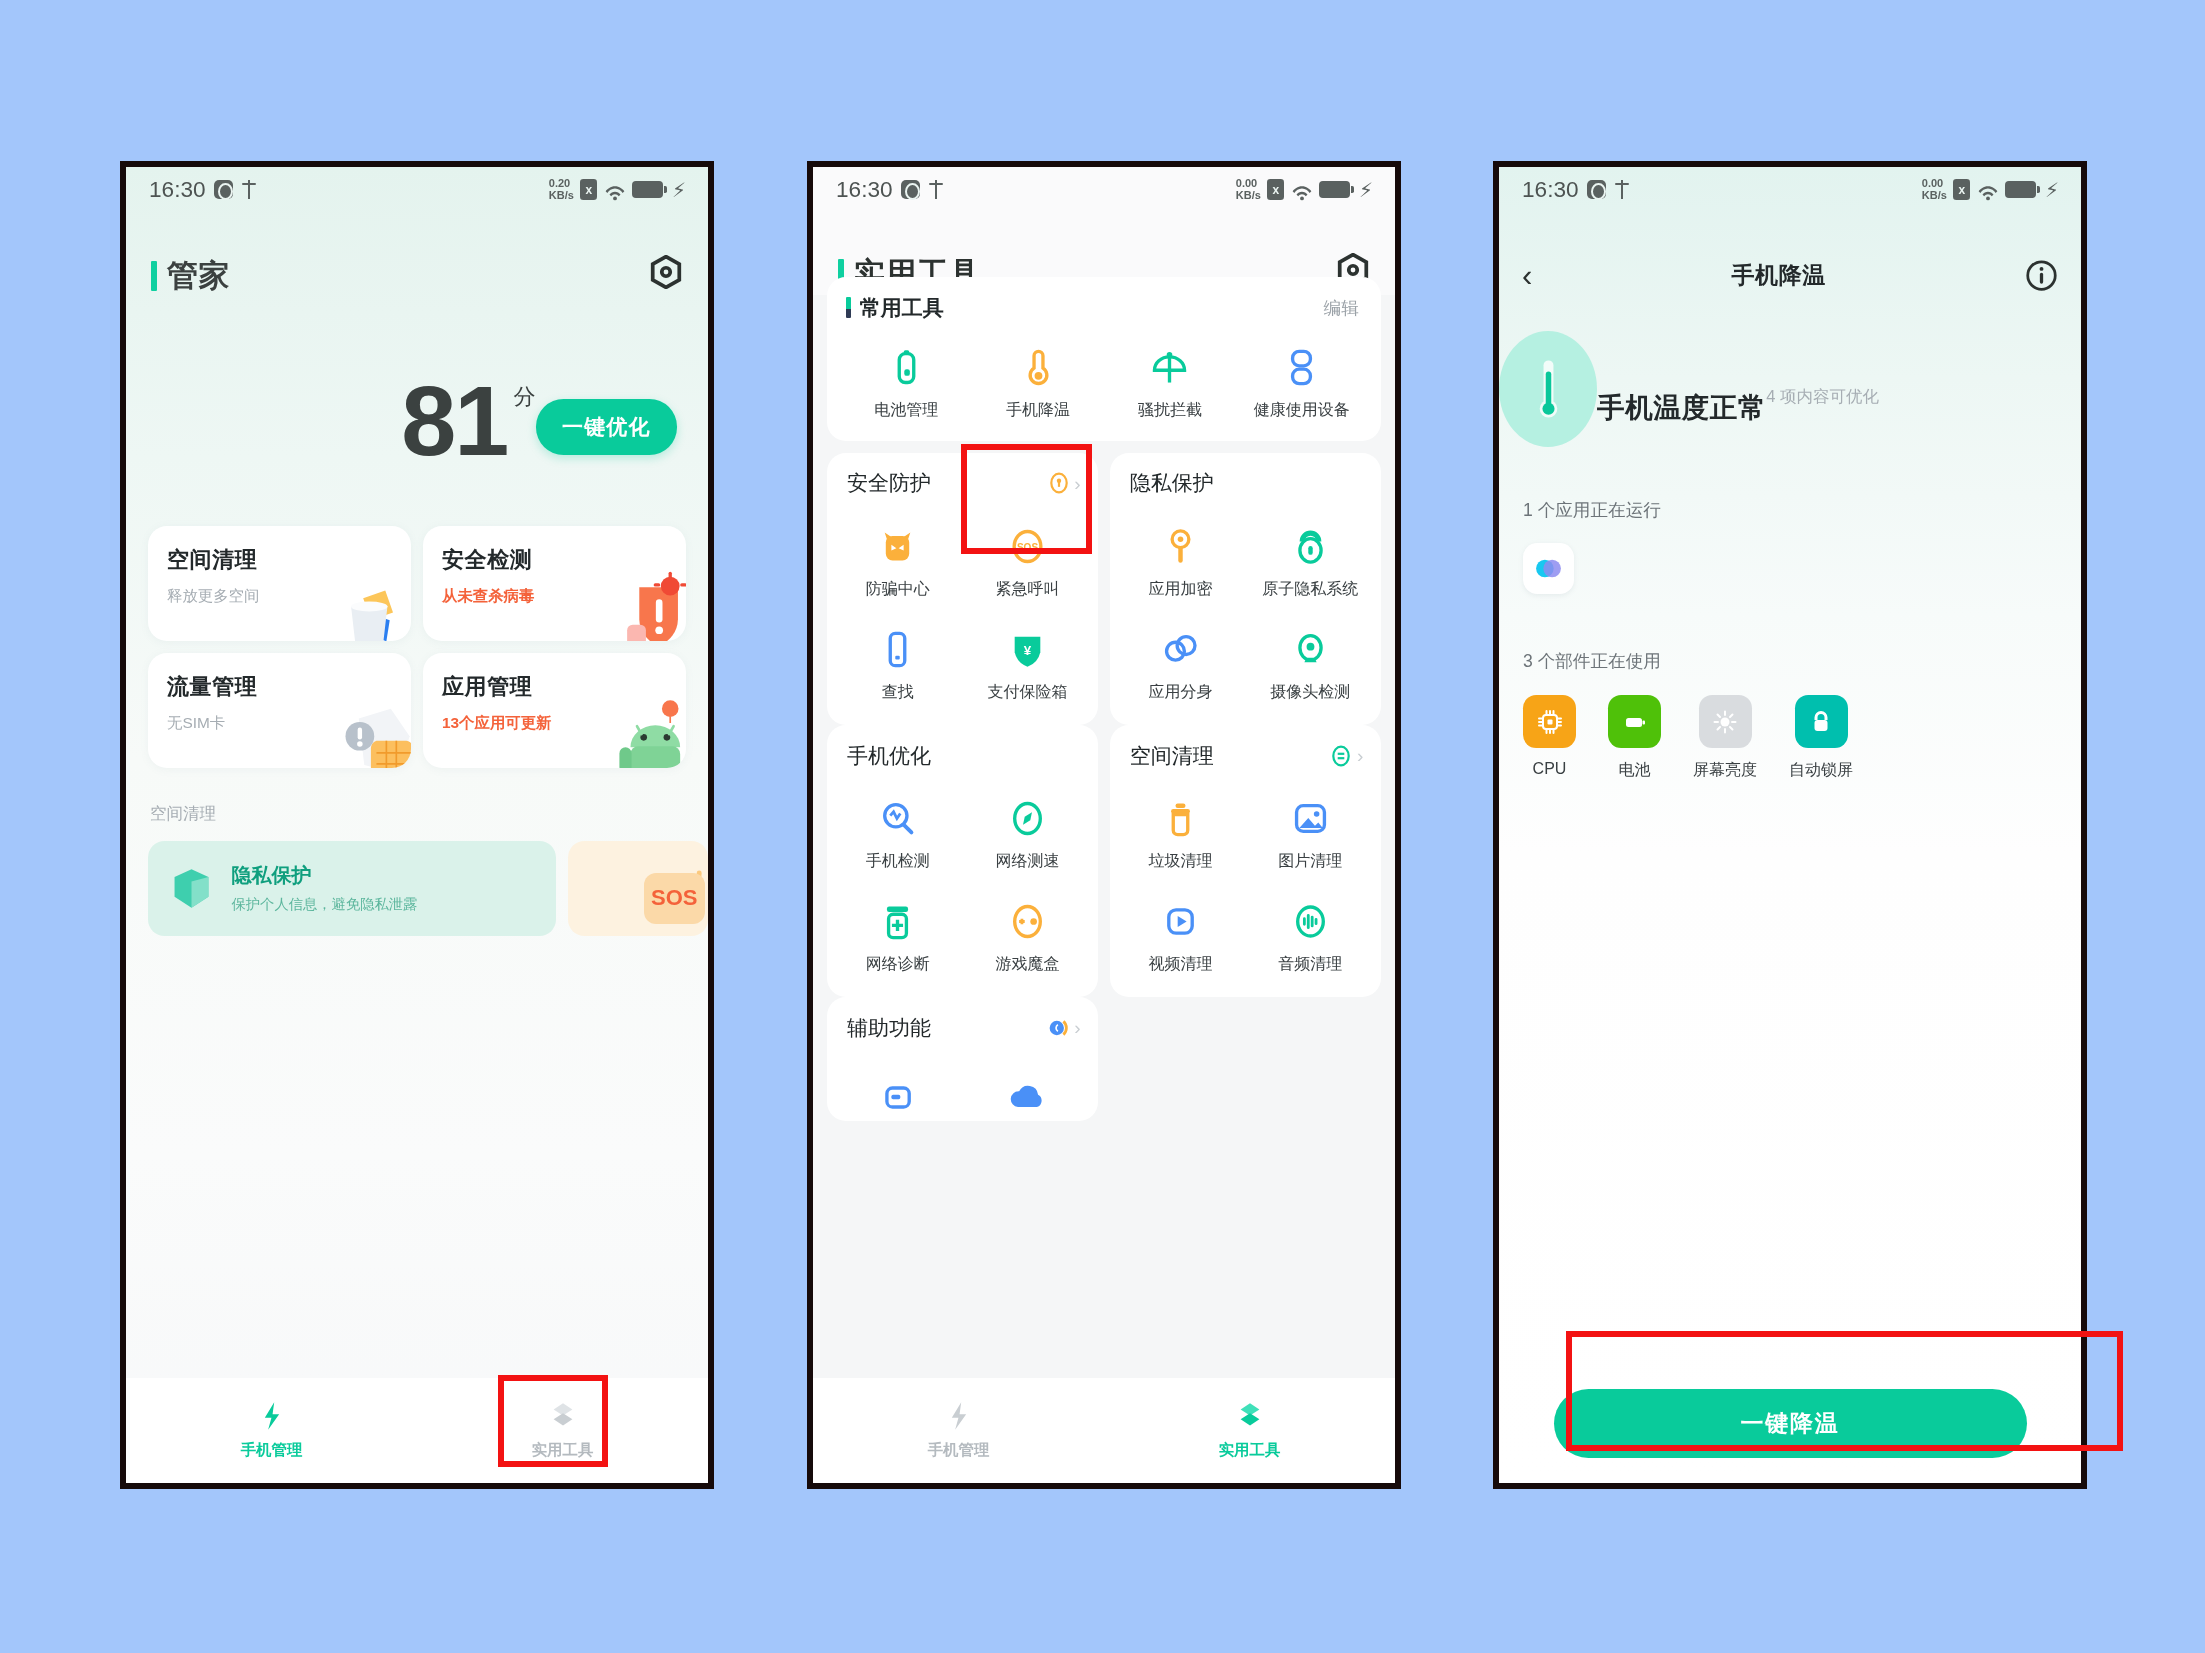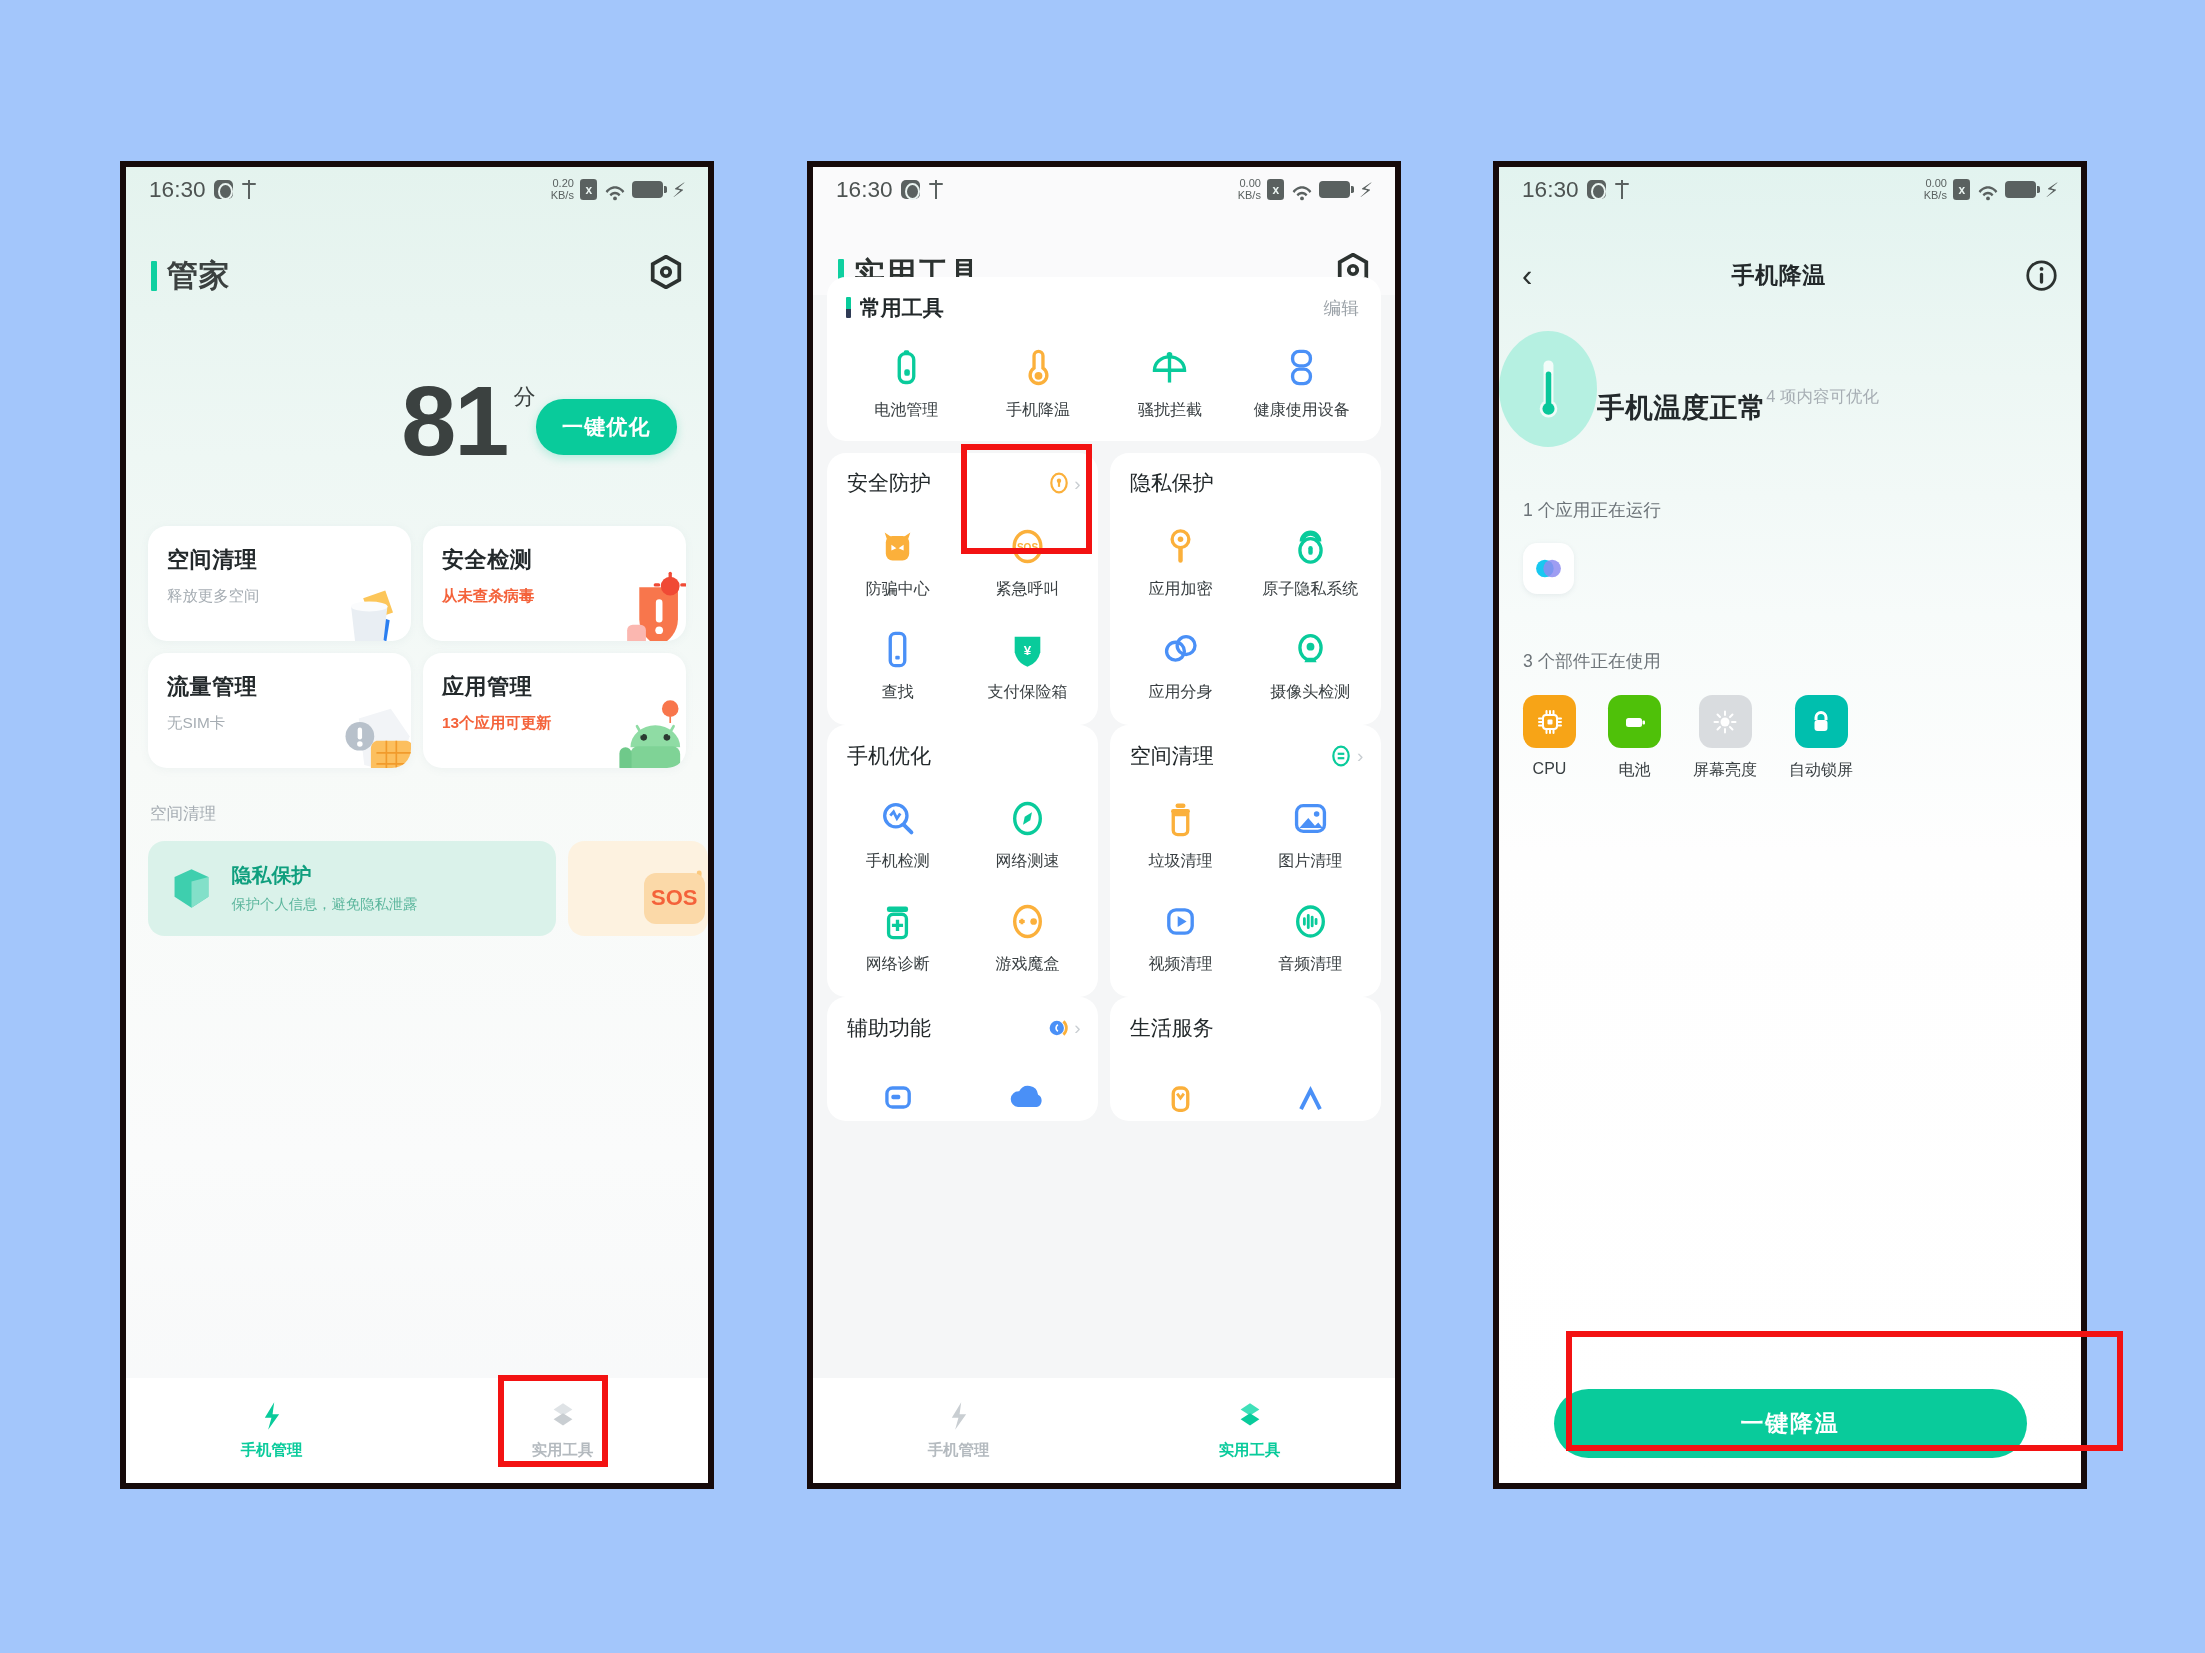--- a/index.html
+++ b/index.html
@@ -28,21 +28,21 @@
 
   
   .statusbar{
     height:45px; display:flex; align-items:center;
     justify-content:space-between; padding:0 22px 0 23px;
     font-size:22px; color:#4d5352; font-weight:500;
   }
   .sb-left{ display:flex; align-items:center; gap:8.8px; }
   .sb-right{ display:flex; align-items:center; gap:6.6px; }
   .sb-time{ letter-spacing:0px; font-size:22.6px; }
-  .sb-speed{ font-size:11px; line-height:1.05; text-align:right; color:#5a6160; font-weight:400;}
+  .sb-speed{ font-size:11px; line-height:1.05; text-align:left; color:#5a6160; font-weight:700;}
   .ico-vol{ width:19px; height:19px; border-radius:5px; background:#5a6160; position:relative;}
   .ico-vol:after{ content:""; position:absolute; left:3.9px; top:2.8px; width:11px;height:13.2px;border-radius:50%;border:2.2px solid #eaf4f1;}
   .ico-usb{ width:14.3px;height:19px;position:relative;}
   .ico-usb:before{content:"";position:absolute;left:6px;top:0;width:2.2px;height:19px;background:#5a6160;}
   .ico-usb:after{content:"";position:absolute;left:0;top:3.3px;width:14.3px;height:2.2px;background:#5a6160;border-radius:1.1px;}
   .ico-sim{ width:16.5px;height:21px;background:#5a6160;border-radius:3.3px;position:relative;color:#eaf4f1;font-size:12px;display:flex;align-items:center;justify-content:center;font-weight:700;}
   .ico-wifi{ width:22px;height:17.6px; position:relative;}
   .ico-bat{ width:31px;height:16.5px;border-radius:3.9px;background:#5a6160;position:relative;}
   .ico-bat:after{content:"";position:absolute;right:-3.9px;top:5px;width:3.3px;height:6.6px;background:#5a6160;border-radius:0 1.7px 1.7px 0;}
   .ico-bolt{ font-size:20px; color:#5a6160; line-height:1; margin-left:2.2px;}
@@ -589,38 +589,20 @@
                         <rect x="24" y="30" width="16" height="8" rx="3" fill="#4a90f7"></rect>
                       </svg></span>
            </div>
            <div class="tool">
              <span class="ic"><svg viewBox="0 0 70 70">
                         <path d="M18 52 a14 14 0 0 1 2 -28 a18 18 0 0 1 34 6 a12 12 0 0 1 -2 22z" fill="#4a90f7"></path>
                       </svg></span>
            </div>
          </div>
        </div>
-       <div class="subpanel" style="padding-bottom:0">
-         <div class="sp-head">
-           <span class="sp-title">生活服务</span>
-         </div>
-         <div class="grid2" style="margin-top:32px">
-           <div class="tool">
-             <span class="ic"><svg viewBox="0 0 70 70">
-                        <rect x="22" y="18" width="26" height="40" rx="10" fill="none" stroke="#fbb03b" stroke-width="6"></rect>
-                        <path d="M29 28 l6 8 6 -8" stroke="#fbb03b" stroke-width="5" fill="none"></path>
-                      </svg></span>
-           </div>
-           <div class="tool">
-             <span class="ic"><svg viewBox="0 0 70 70">
-                        <path d="M18 56 L35 22 L52 56" fill="none" stroke="#4a90f7" stroke-width="7"></path>
-                      </svg></span>
-           </div>
-         </div>
-       </div>
      </div>
 
    </div>
 
    <div class="navbar">
      <div class="navitem nav-off">
        <svg class="nav-ic" viewBox="0 0 58 58">
          <path d="M33 4 L16 32 h12 L22 54 L42 26 H30z" fill="#c9ced2"></path>
        </svg>
        <div class="nav-lbl">手机管理</div>

